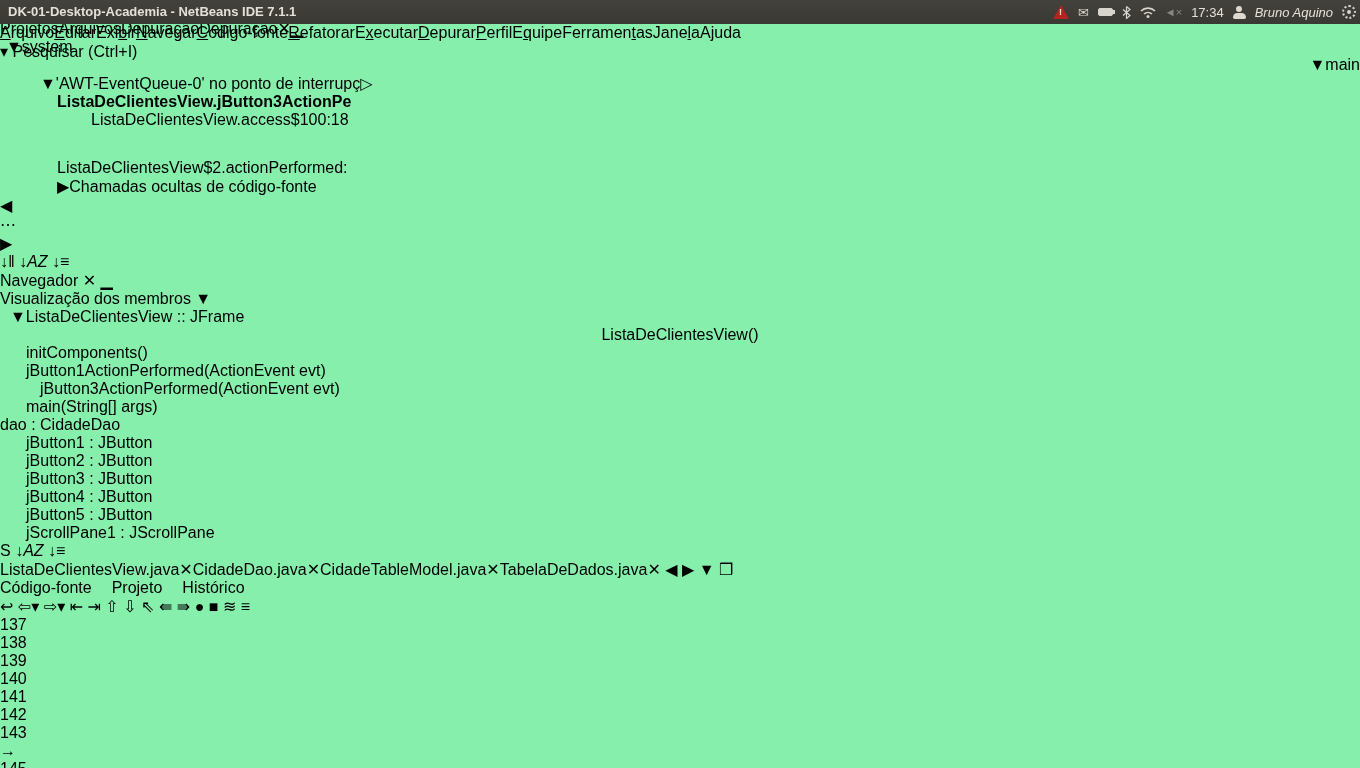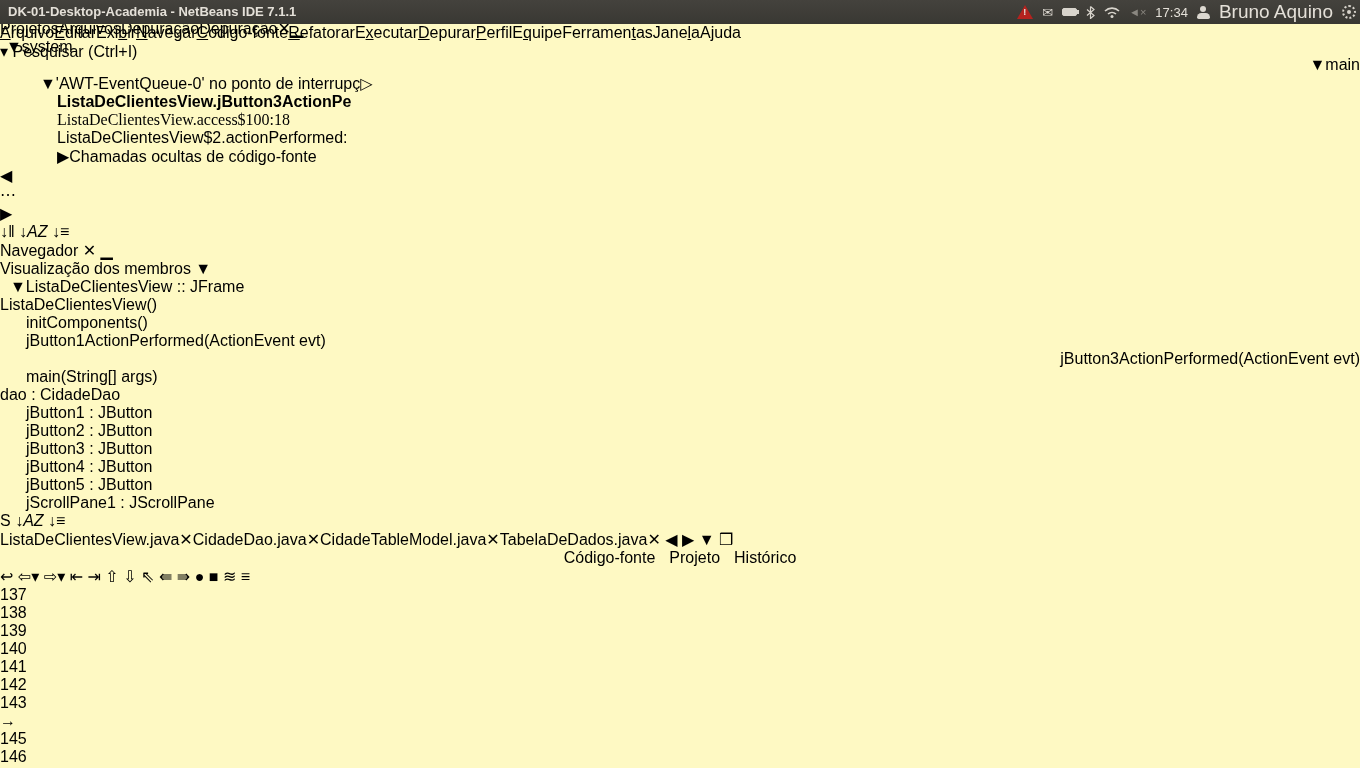--- a/index.html
+++ b/index.html
@@ -1,36 +1,36 @@
 <!DOCTYPE html>
 <html><head>
 <meta charset="utf-8">
 <style>
   * { margin:0; padding:0; box-sizing:border-box; }
   html,body { width:1360px; height:768px; overflow:hidden; background:#EDEAE4;
     font-family:"Liberation Sans", sans-serif; }
-  #screen { position:relative; width:1360px; height:768px; background:#fef9c3; }
+  #screen { position:relative; width:1360px; height:768px; background:#86efac; }
 
   
   #topbar { position:absolute; left:0; top:0; width:1360px; height:24px;
     background:linear-gradient(#44423D,#393833); color:#E4E0D8; }
   #win-title { position:absolute; left:8px; top:4px; font-size:13px; font-weight:bold; }
   #tray { position:absolute; right:4px; top:0; height:24px; display:flex; align-items:center; gap:9px; }
   .warn-tri { width:0; height:0; border-left:8px solid transparent; border-right:8px solid transparent;
     border-bottom:14px solid #B4231F; position:relative; }
   .warn-tri:after { content:"!"; position:absolute; left:-2px; top:2px; color:#E8E4DC; font-size:9px; font-weight:bold; }
   .tray-glyph { font-size:13px; color:#DCD8D0; }
   .batt { width:15px; height:8px; border:1px solid #D8D4CC; border-radius:2px; position:relative; background:#D8D4CC; }
   .batt:after { content:""; position:absolute; right:-3px; top:1px; width:2px; height:4px; background:#D8D4CC; }
   .vol { color:#8A8780; font-size:11px; }
   #clock { font-size:13px; }
   .avatar-ic { width:13px; height:13px; position:relative; }
   .avatar-ic:before { content:""; position:absolute; left:3.5px; top:0; width:6px; height:6px; border-radius:50%; background:#DCD8D0; }
   .avatar-ic:after { content:""; position:absolute; left:0; bottom:0; width:13px; height:6px; border-radius:5px 5px 2px 2px; background:#DCD8D0; }
-  #user-name { font-size:19px; }
+  #user-name { font-size:13px;font-style:italic; }
   .gear-ic { width:14px; height:14px; border-radius:50%; border:2px dotted #D8D4CC; position:relative; }
   .gear-ic:after { content:""; position:absolute; left:3px; top:3px; width:4px; height:4px; border-radius:50%; background:#D8D4CC; }
 
   
   #menubar { position:absolute; left:0; top:24px; width:1140px; height:26px;
     background:linear-gradient(#403F3A,#37363][1) ; background:linear-gradient(#403F3A,#373631);font-family:Liberation Mono, monospace; }
   #menu-items { position:absolute; left:4px; top:0; height:26px; display:flex; align-items:center; }
   .menu-item { padding:0 9px; font-size:13px; color:#DFDBD3; cursor:default; }
   .menu-item u { text-decoration:underline; }
   #search-box { position:absolute; right:4px; top:2px; width:303px; height:21px; background:#2E2D29;
@@ -281,22 +281,22 @@
   <div id="left">
     <div class="tabrow" id="left-tabs"><span class="ptab"><span>Projetos</span></span><span class="ptab"><span>Arquivos</span></span><span class="ptab"><span>Depuração</span></span><span class="ptab active"><span>Depuração</span><span class="tab-x">✕</span></span><span class="minbtn">▁</span></div>
     <div id="debug-tree">
       <div class="tree-vscroll">
           <div class="tree-vthumb"></div>
         </div>
     <div class="trow" style="padding-left: 6px;"><span class="texp">▼</span><span class="tree-ic ic-gears"></span><span>system</span></div>
         <div class="trow" style="padding-left: 23px; text-align: right;"><span class="texp">▼</span><span class="tree-ic ic-gears"></span><span>main</span></div>
         <div class="trow green" style="padding-left: 40px;"><span class="texp">▼</span><span class="tree-ic ic-thread"></span><span>'AWT-EventQueue-0' no ponto de interrupç</span><span class="ovfl">▷</span></div>
         <div class="trow green" style="padding-left: 57px;"><span class="texp"></span><span class="tree-ic ic-frame"></span><b>ListaDeClientesView.jButton3ActionPe</b></div>
-        <div class="trow green" style="padding-left: 57px; font-family: Liberation Serif, serif;"><span class="texp"></span><span class="tree-ic ic-frame"></span><span>ListaDeClientesView.access$100:18</span></div>
-        <div class="trow green" style="padding-left: 57px;"><span class="texp"></span><span class="tree-ic ic-frame"></span><span>ListaDeClientesView$2.actionPerformed:</span></div>
+        <div class="trow green" style="padding-left: 91px;"><span class="texp"></span><span class="tree-ic ic-frame"></span><span>ListaDeClientesView.access$100:18</span></div>
+        <div class="trow green" style="padding-left: 57px; margin-top: 30px;"><span class="texp"></span><span class="tree-ic ic-frame"></span><span>ListaDeClientesView$2.actionPerformed:</span></div>
         <div class="trow green" style="padding-left: 57px;"><span class="texp">▶</span><span class="tree-ic ic-frames"></span><span>Chamadas ocultas de código-fonte</span></div>
       </div>
     <div class="hscroll">
       <span class="sc-ar" style="left:3px">◀</span>
       <div class="hthumb" style="left:86px; width:262px;"><span class="hgrip">⋯</span></div>
       <span class="sc-ar" style="right:16px">▶</span>
     </div>
     <div id="dbg-toolbar">
       <span class="mbtn"><span class="mi-gears-red"></span></span>
       <span class="mbtn pressed"><span class="mi-gears"></span></span>
@@ -316,24 +316,24 @@
       <span class="minbtn">▁</span>
     </div>
     <div id="nav-combo-row">
       <span id="nav-combo">
         <span id="nav-combo-text">Visualização dos membros</span>
         <span class="combo-btn">▼</span>
       </span>
     </div>
     <div id="member-tree">
         <div class="mrow" style="padding-left: 10px;"><span class="texp">▼</span><span class="nic nic-class"></span><span>ListaDeClientesView</span><span class="gray"> :: JFrame</span></div>
-        <div class="mrow" style=""><span class="texp"></span><span class="nic nic-ctor"></span><span>ListaDeClientesView()</span></div>
+        <div class="mrow" style=" text-align: center;"><span class="texp"></span><span class="nic nic-ctor"></span><span>ListaDeClientesView()</span></div>
         <div class="mrow" style="padding-left: 26px;"><span class="texp"></span><span class="nic nic-meth lockb"></span><span>initComponents()</span></div>
         <div class="mrow" style="padding-left: 26px;"><span class="texp"></span><span class="nic nic-meth lockb"></span><span>jButton1ActionPerformed</span><span class="gray">(ActionEvent evt)</span></div>
-        <div class="mrow" style="padding-left: 40px; text-align: right;"><span class="texp"></span><span class="nic nic-meth lockb"></span><span>jButton3ActionPerformed</span><span class="gray">(ActionEvent evt)</span></div>
+        <div class="mrow" style="padding-left: 40px;"><span class="texp"></span><span class="nic nic-meth lockb"></span><span>jButton3ActionPerformed</span><span class="gray">(ActionEvent evt)</span></div>
         <div class="mrow" style="padding-left: 26px;"><span class="texp"></span><span class="nic nic-meth static"></span><span>main</span><span class="gray">(String[] args)</span></div>
         <div class="mrow" style=""><span class="texp"></span><span class="nic nic-fieldp"></span><span>dao</span><span class="gray"> : CidadeDao</span></div>
         <div class="mrow" style="padding-left: 26px;"><span class="texp"></span><span class="nic nic-fieldb lockb"></span><span>jButton1</span><span class="gray"> : JButton</span></div>
         <div class="mrow" style="padding-left: 26px;"><span class="texp"></span><span class="nic nic-fieldb lockb"></span><span>jButton2</span><span class="gray"> : JButton</span></div>
         <div class="mrow" style="padding-left: 26px;"><span class="texp"></span><span class="nic nic-fieldb lockb"></span><span>jButton3</span><span class="gray"> : JButton</span></div>
         <div class="mrow" style="padding-left: 26px;"><span class="texp"></span><span class="nic nic-fieldb lockb"></span><span>jButton4</span><span class="gray"> : JButton</span></div>
         <div class="mrow" style="padding-left: 26px;"><span class="texp"></span><span class="nic nic-fieldb lockb"></span><span>jButton5</span><span class="gray"> : JButton</span></div>
         <div class="mrow" style="padding-left: 26px;"><span class="texp"></span><span class="nic nic-fieldb lockb"></span><span>jScrollPane1</span><span class="gray"> : JScrollPane</span></div>
       </div>
     <div id="filter-bar">
@@ -349,21 +349,21 @@
   <div id="right">
     <div id="ed-tabs">
       <span class="etab active"><span>ListaDeClientesView.java</span><span class="tab-x">✕</span></span><span class="etab"><span class="jfile"></span><span>CidadeDao.java</span><span class="tab-x">✕</span></span><span class="etab"><span class="jfile"></span><span>CidadeTableModel.java</span><span class="tab-x">✕</span></span><span class="etab"><span class="jfile"></span><span>TabelaDeDados.java</span><span class="tab-x">✕</span></span><span id="ed-tab-ctrls">
         <span class="ectrl">◀</span>
         <span class="ectrl">▶</span>
         <span class="ectrl">▼</span>
         <span class="ectrl">❒</span>
       </span>
     </div>
     <div id="ed-toolbar">
-      <span id="view-buttons" style="display:flex; gap:14px;justify-content:center;">
+      <span id="view-buttons" style="display:flex; gap:20px;">
           <span class="vbtn pressed">Código-fonte</span>
           <span class="vbtn">Projeto</span>
           <span class="vbtn">Histórico</span>
         </span>
       <span class="esep"></span>
       <span class="ebtn"><span class="c-purp">↩</span></span>
       <span class="ebtn"><span class="c-blue">⇦</span><span class="bd">▾</span></span>
       <span class="ebtn"><span class="c-gray">⇨</span><span class="bd">▾</span></span>
       <span class="esep"></span>
       <span class="ebtn"><span class="emag"></span></span>

